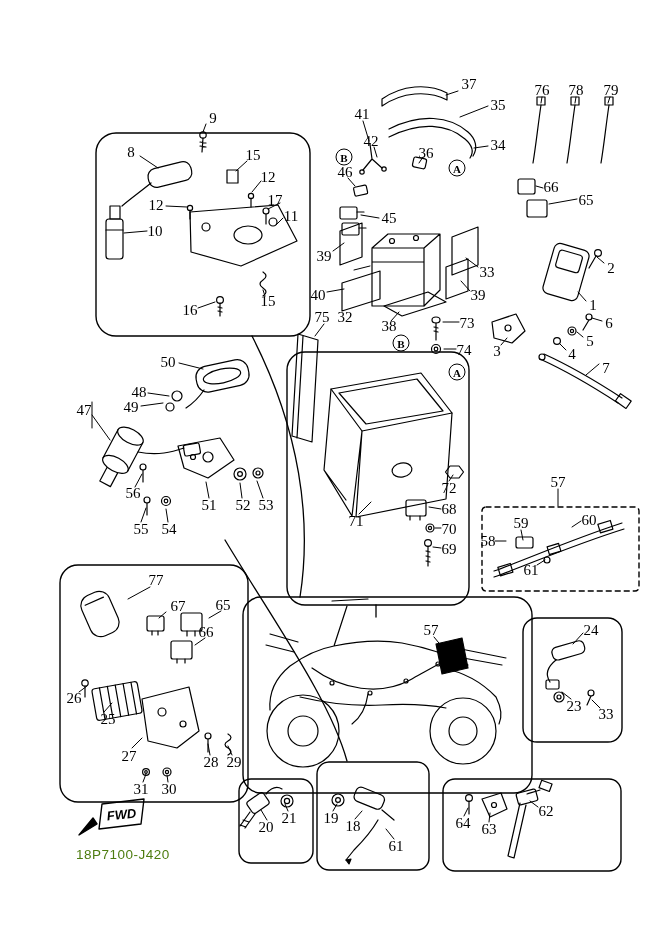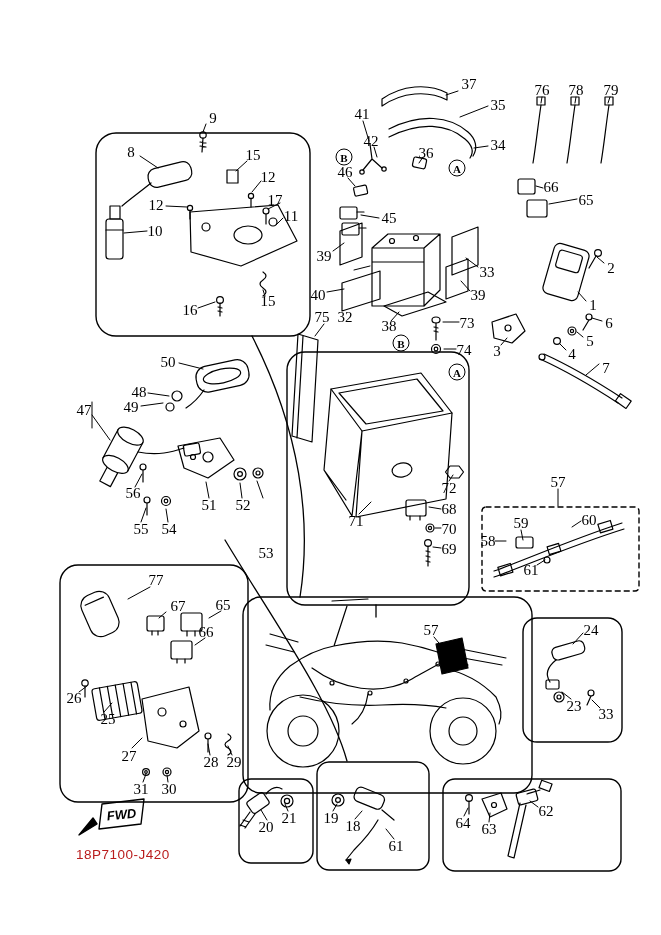--- a/index.html
+++ b/index.html
@@ -12,21 +12,21 @@
     font:15px "Liberation Serif",serif;color:#000;white-space:nowrap;
   }
   .marker{
     position:absolute;transform:translate(-50%,-50%);
     width:17px;height:17px;border:1.5px solid #000;border-radius:50%;
     display:flex;align-items:center;justify-content:center;
     font:bold 11px "Liberation Serif",serif;color:#000;background:#fff;box-sizing:border-box;
   }
   .diagram-code{
     position:absolute;left:76px;top:847px;
-    font:13.5px "Liberation Sans",sans-serif;color:#b91c1c;letter-spacing:.5px;
+    font:13.5px "Liberation Sans",sans-serif;color:#4d7c0f;letter-spacing:.5px;
   }
 </style>
 </head>
 <body>
 
 <div id="stage">
 
   <svg id="art" width="661" height="935" viewBox="0 0 661 935" xmlns="http://www.w3.org/2000/svg">
     <g stroke="#000" fill="none" stroke-width="1.2" stroke-linecap="round" stroke-linejoin="round">
 
@@ -331,21 +331,21 @@
       <span class="callout" style="left: 497px; top: 351px;">3</span>
       <span class="callout" style="left: 572px; top: 354px;">4</span>
       <span class="callout" style="left: 606px; top: 368px;">7</span>
       <span class="callout" style="left: 168px; top: 362px;">50</span>
       <span class="callout" style="left: 139px; top: 392px;">48</span>
       <span class="callout" style="left: 131px; top: 407px;">49</span>
       <span class="callout" style="left: 84px; top: 410px;">47</span>
       <span class="callout" style="left: 133px; top: 493px;">56</span>
       <span class="callout" style="left: 209px; top: 505px;">51</span>
       <span class="callout" style="left: 243px; top: 505px;">52</span>
-      <span class="callout" style="left: 266px; top: 505px; margin-top: 48px;">53</span>
+      <span class="callout" style="left: 266px; top: 505px;">53</span>
       <span class="callout" style="left: 141px; top: 529px;">55</span>
       <span class="callout" style="left: 169px; top: 529px;">54</span>
       <span class="callout" style="left: 356px; top: 521px;">71</span>
       <span class="callout" style="left: 449px; top: 488px;">72</span>
       <span class="callout" style="left: 449px; top: 509px;">68</span>
       <span class="callout" style="left: 449px; top: 529px;">70</span>
       <span class="callout" style="left: 449px; top: 549px;">69</span>
       <span class="callout" style="left: 558px; top: 482px;">57</span>
       <span class="callout" style="left: 521px; top: 523px;">59</span>
       <span class="callout" style="left: 589px; top: 520px;">60</span>

